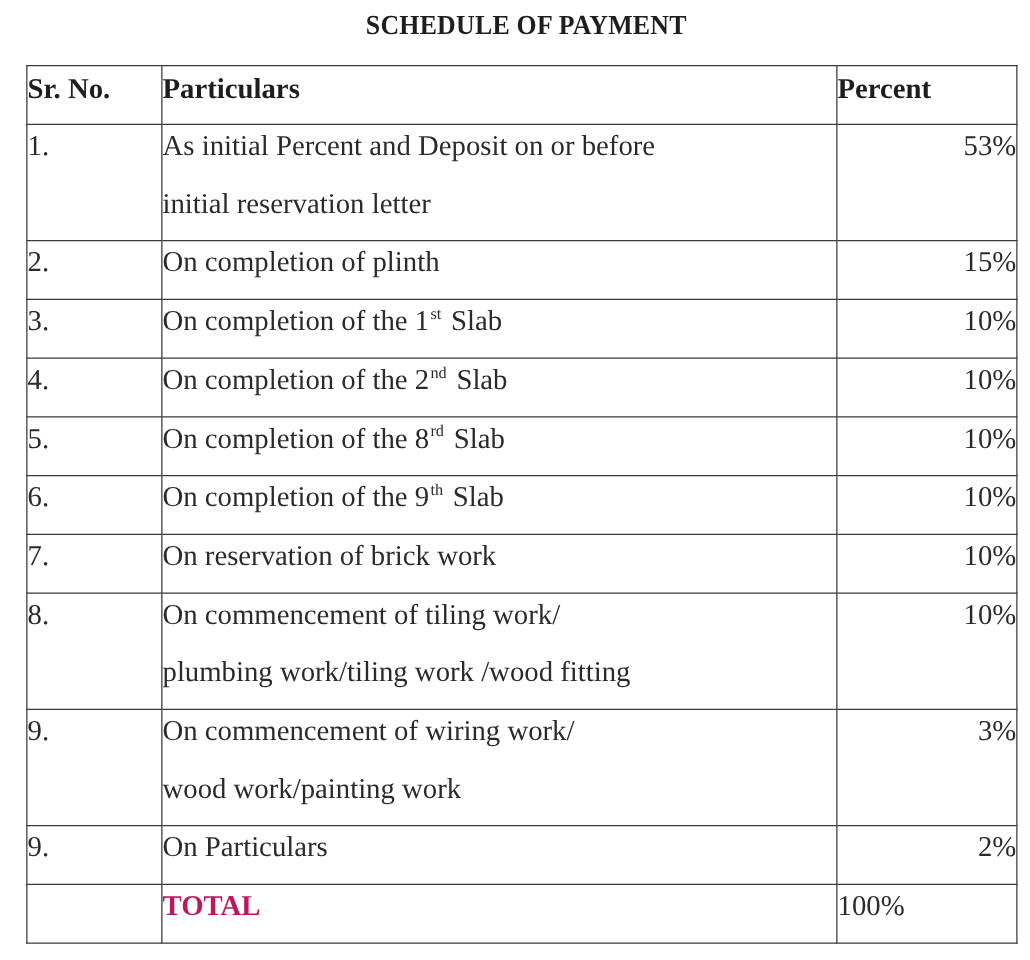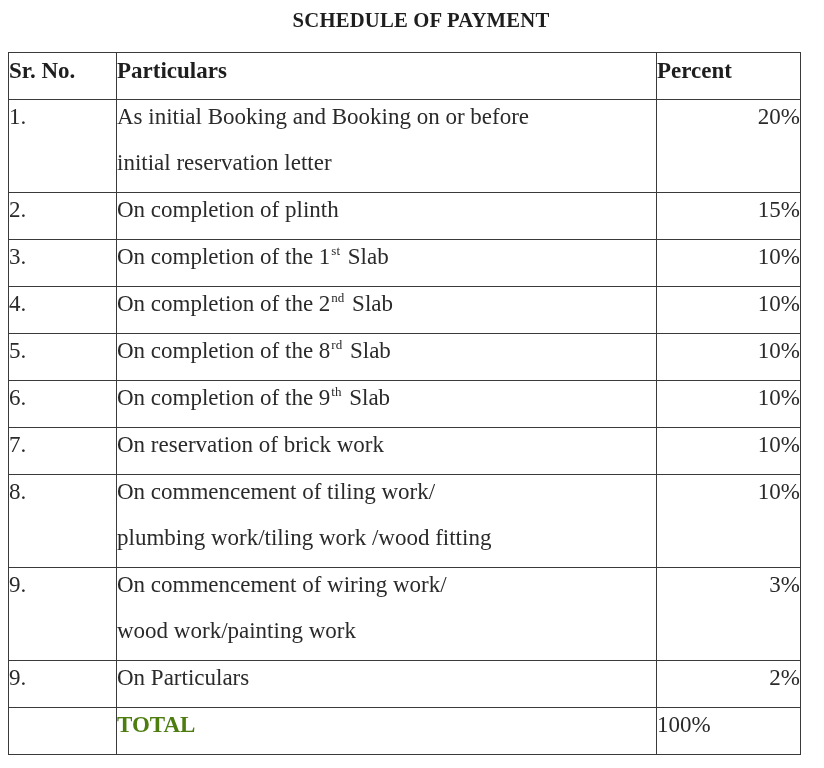--- a/index.html
+++ b/index.html
@@ -23,21 +23,21 @@
       text-align: center;
       font-weight: bold;
       font-size: 22px;
       letter-spacing: 0.2px;
       color: #1e1e1e;
       transform: scaleX(0.94);
       transform-origin: 421px 0;
     }
     table.schedule {
       position: absolute;
-      left: 8px;
+      left: 21px;
       top: 52px;
       width: 792px;
       border-collapse: collapse;
       table-layout: fixed;
       font-size: 23px;
     }
     table.schedule col.c-sr { width: 108px; }
     table.schedule col.c-part { width: 540px; }
     table.schedule col.c-pct { width: 144px; }
     table.schedule td, table.schedule th {
@@ -84,21 +84,21 @@
       padding-right: 40px;
       line-height: 34px;
     }
     td.pct.total-pct {
       text-align: left;
       padding-left: 0;
       padding-right: 0;
     }
     td.part.total-label {
       font-weight: bold;
-      color: #4d7c0f;
+      color: #be185d;
     }
     sup.ord {
       font-size: 13px;
       vertical-align: 0;
       position: relative;
       top: -9px;
       margin-left: 1px;
       margin-right: 2px;
     }
   </style>
@@ -120,24 +120,24 @@
       <th class="h-pct">Percent</th>
     </tr>
   </thead>
   <tbody>
 
     <tr class="row2">
       <td class="sr">
           <span>1.</span>
         </td>
       <td class="part">
-        <span class="line">As initial Booking and Booking on or before</span>
+        <span class="line">As initial Percent and Deposit on or before</span>
         <span class="line">initial reservation letter</span>
       </td>
-      <td class="pct">20%</td>
+      <td class="pct">53%</td>
     </tr>
 
     <tr class="row1">
       <td class="sr">
           <span>2.</span>
         </td>
       <td class="part">
         <span class="line">On completion of plinth</span>
       </td>
       <td class="pct">15%</td>

